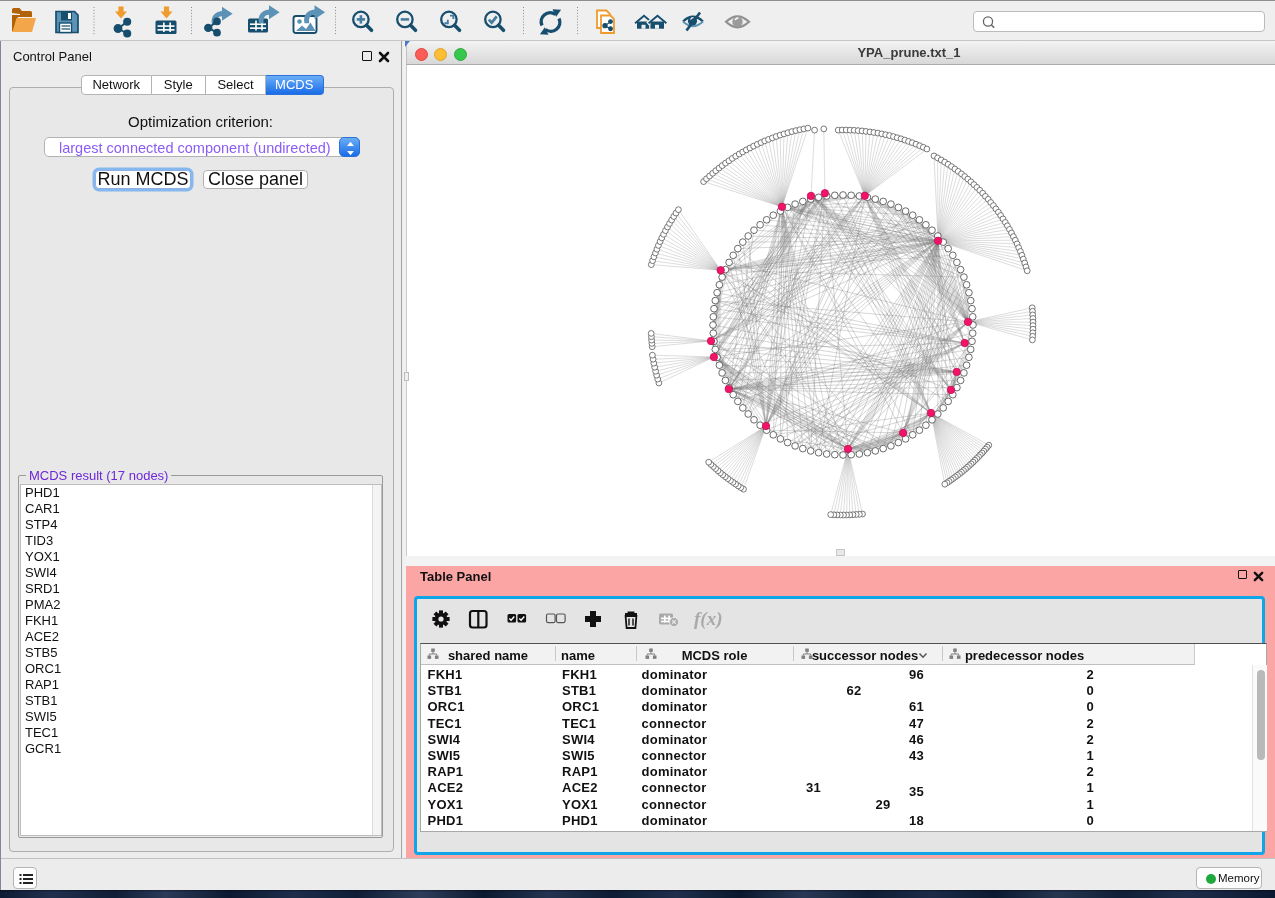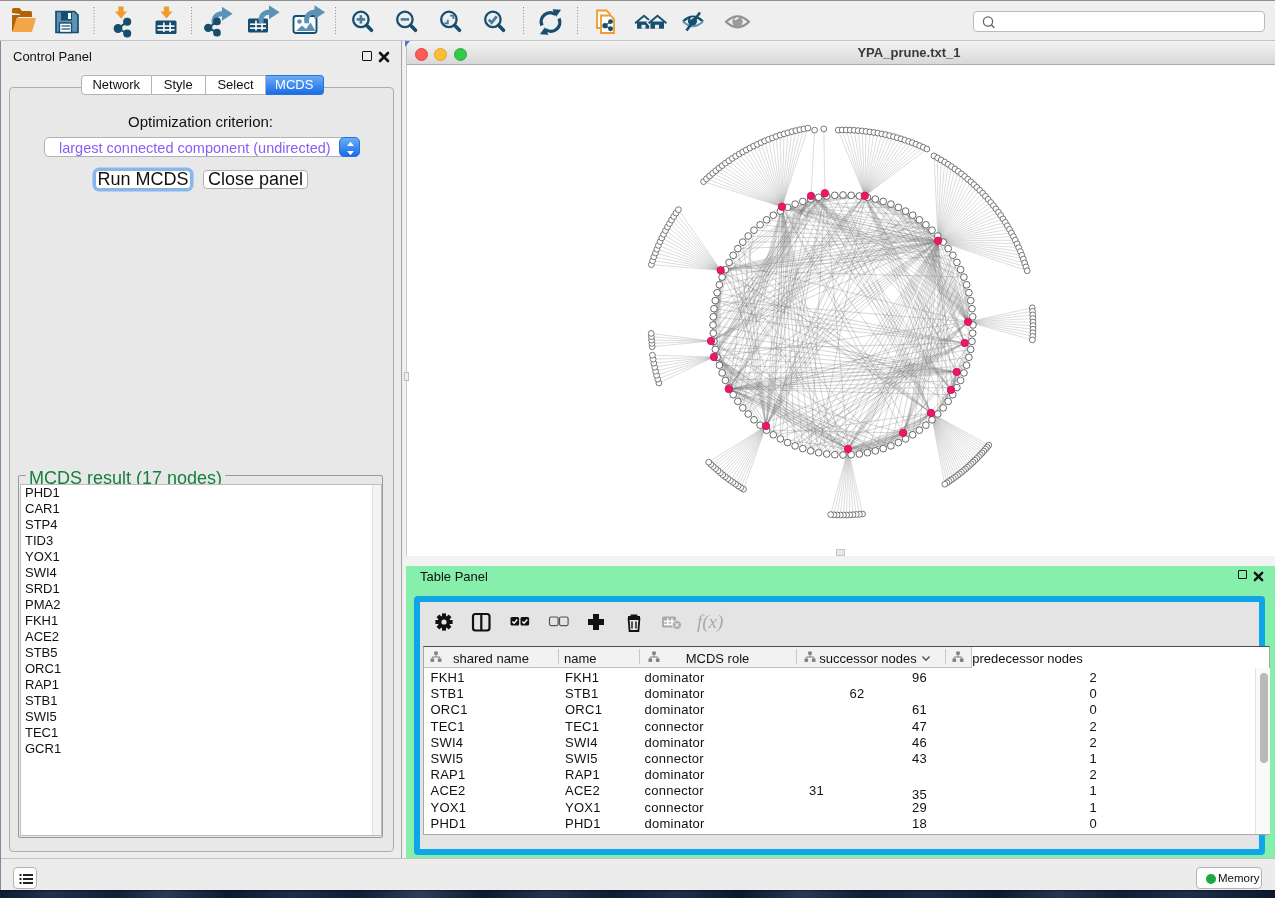--- a/index.html
+++ b/index.html
@@ -22,39 +22,39 @@
 .tab.sel { background:linear-gradient(#6baef6,#1a6ce8); color:#fff; border-color:#2a72d8; border-radius:0 4px 4px 0; }
 #tabpane { position:absolute; left:9px; top:46px; width:385px; height:765px; background:#e8e8e8; border:1px solid #aeaeae; border-radius:4px; }
 #optlabel { position:absolute; left:0; top:71.5px; width:100%; text-align:center; font-size:15px; color:#111; }
 #dropdown { position:absolute; left:44px; top:95.5px; width:316px; height:20px; background:#fff; border:1px solid #b2b2b2; border-radius:5px; }
 #dropdown .cap { position:absolute; right:-1px; top:-1px; width:21px; height:20px; background:linear-gradient(#6baef6,#1a6ce8); border-radius:5px; border:1px solid #2a72d8; }
 #dropdown .txt { position:absolute; left:14px; top:2px; font-size:14.5px; color:#8b5cf6; }
 .btn { position:absolute; height:18.5px; background:#fff; border:1px solid #b2b2b2; border-radius:4px; text-align:center; font-size:18px; color:#111; line-height:17.5px; }
 #runbtn { left:95px; top:129px; width:96px; box-shadow:0 0 0 2.5px rgba(110,170,240,.8); border-color:#8cb2e4; }
 #closebtn { left:203px; top:129px; width:105px; }
 #groupbox { position:absolute; left:18px; top:433.5px; width:365px; height:363px; border:1px solid #9a9a9a; border-radius:2px; }
-#grouplabel { position:absolute; left:7px; top:-8px; background:#e8e8e8; padding:0 3px; font-size:18px; color:#15803d; }
+#grouplabel { position:absolute; left:7px; top:-8px; background:#e8e8e8; padding:0 3px; font-size:13px; color:#6d28d9; }
 #mcdslist { position:absolute; left:1px; top:8px; width:362px; height:352px; background:#fff; border:1px solid #bdbdbd; }
 #mcdslist .items { position:absolute; left:4px; top:0.5px; font-size:13px; line-height:16px; color:#111; }
 #mcdslist .sbar { position:absolute; right:0; top:0; width:9px; height:100%; background:#f4f4f4; border-left:1px solid #ddd; }
 
 
 #netwin { left:406px; top:41px; width:869px; height:515px; }
 #ntitle { position:absolute; left:0; top:0; width:869px; height:24px; background:linear-gradient(#f3f3f3,#d8d8d8); border-bottom:1px solid #ababab; border-left:1px solid #c0c0c0; }
 #ncanvas { position:absolute; left:0; top:24px; width:869px; height:491px; background:#fff; }
 .light { position:absolute; top:6.5px; width:13px; height:13px; border-radius:50%; }
 #ntext { position:absolute; left:0; top:4px; width:1004px; text-align:center; font-size:13px; font-weight:bold; color:#3a3a3a; }
 
 
-#tpanel { left:406px; top:566px; width:869px; height:292px; background:#86efac; }
+#tpanel { left:406px; top:566px; width:869px; height:292px; background:#fca5a5;font-weight:bold; }
 #tp-title { position:absolute; left:14px; top:3px; font-size:13px; color:#111; }
-#tp-inner { position:absolute; left:8px; top:30px; width:851px; height:259px; background:#e4e4e4; border:6px solid #0ea5e9; border-radius:4px; }
+#tp-inner { position:absolute; left:8px; top:30px; width:851px; height:259px; background:#e4e4e4; border:3px solid #0ea5e9; border-radius:4px; }
 #ttool { position:absolute; left:0px; top:2px; width:851px; height:36px; }
 #ttable { position:absolute; left:3px; top:44px; width:847px; height:189px; background:#fff; border:1px solid #a8a8a8; border-top:1.5px solid #4f4f4f; }
-#thead { position:absolute; left:0; top:0; width:548px; height:20.5px; background:#f2f2f2; border-bottom:1px solid #c0c0c0; border-right:1px solid #c9c9c9; font-size:13px; color:#111; }
+#thead { position:absolute; left:0; top:0; width:774px; height:20.5px; background:#f2f2f2; border-bottom:1px solid #c0c0c0; border-right:1px solid #c9c9c9; font-size:13px; color:#111; }
 .hsep { position:absolute; top:2px; height:15px; width:0; border-left:1px solid #c9c9c9; }
 .trow { position:absolute; left:0; width:100%; height:16px; font-size:13px; letter-spacing:0.25px; color:#111; }
 #tsbar { position:absolute; left:831px; top:21px; width:15px; height:166px; background:#fafafa; border-left:1px solid #e3e3e3; }
 #tsbar .thumb { position:absolute; left:4px; top:5px; width:8px; height:90px; background:#b9b9b9; border-radius:4px; }
 #btabs { position:absolute; left:248px; top:239px; height:19px; display:flex; }
 .btab { height:19px; line-height:18px; background:#fff; border:1px solid #b4b4b4; border-left:none; font-size:13px; text-align:center; color:#111; }
 .btab.first { border-left:1px solid #b4b4b4; border-radius:4px 0 0 4px; background:linear-gradient(#6baef6,#1a6ce8); color:#fff; border-color:#2a72d8; }
 .btab.last { border-radius:0 4px 4px 0; }
 
 
@@ -1215,21 +1215,21 @@
           <span style="position:absolute;left:6.5px;">ACE2</span>
           <span style="position:absolute;left:141px;">ACE2</span>
           <span style="position:absolute;left:220.5px;">connector</span>
           <span style="position:absolute;left:385px;width:100px;text-align:left;">31</span>
           <span style="position:absolute;left:573px;width:100px;text-align:right;">1</span>
         </div>
         <div class="trow" style="top:152.6px;">
           <span style="position:absolute;left:6.5px;">YOX1</span>
           <span style="position:absolute;left:141px;">YOX1</span>
           <span style="position:absolute;left:220.5px;">connector</span>
-          <span style="position:absolute;left:403px;width:100px;text-align:right;">29</span>
+          <span style="position:absolute;left:412px;width:100px;text-align:center;">29</span>
           <span style="position:absolute;left:573px;width:100px;text-align:right;">1</span>
         </div>
         <div class="trow" style="top:168.8px;">
           <span style="position:absolute;left:6.5px;">PHD1</span>
           <span style="position:absolute;left:141px;">PHD1</span>
           <span style="position:absolute;left:220.5px;">dominator</span>
           <span style="position:absolute;left:403px;width:100px;text-align:right;">18</span>
           <span style="position:absolute;left:573px;width:100px;text-align:right;">0</span>
         </div>
       <div id="tsbar">

